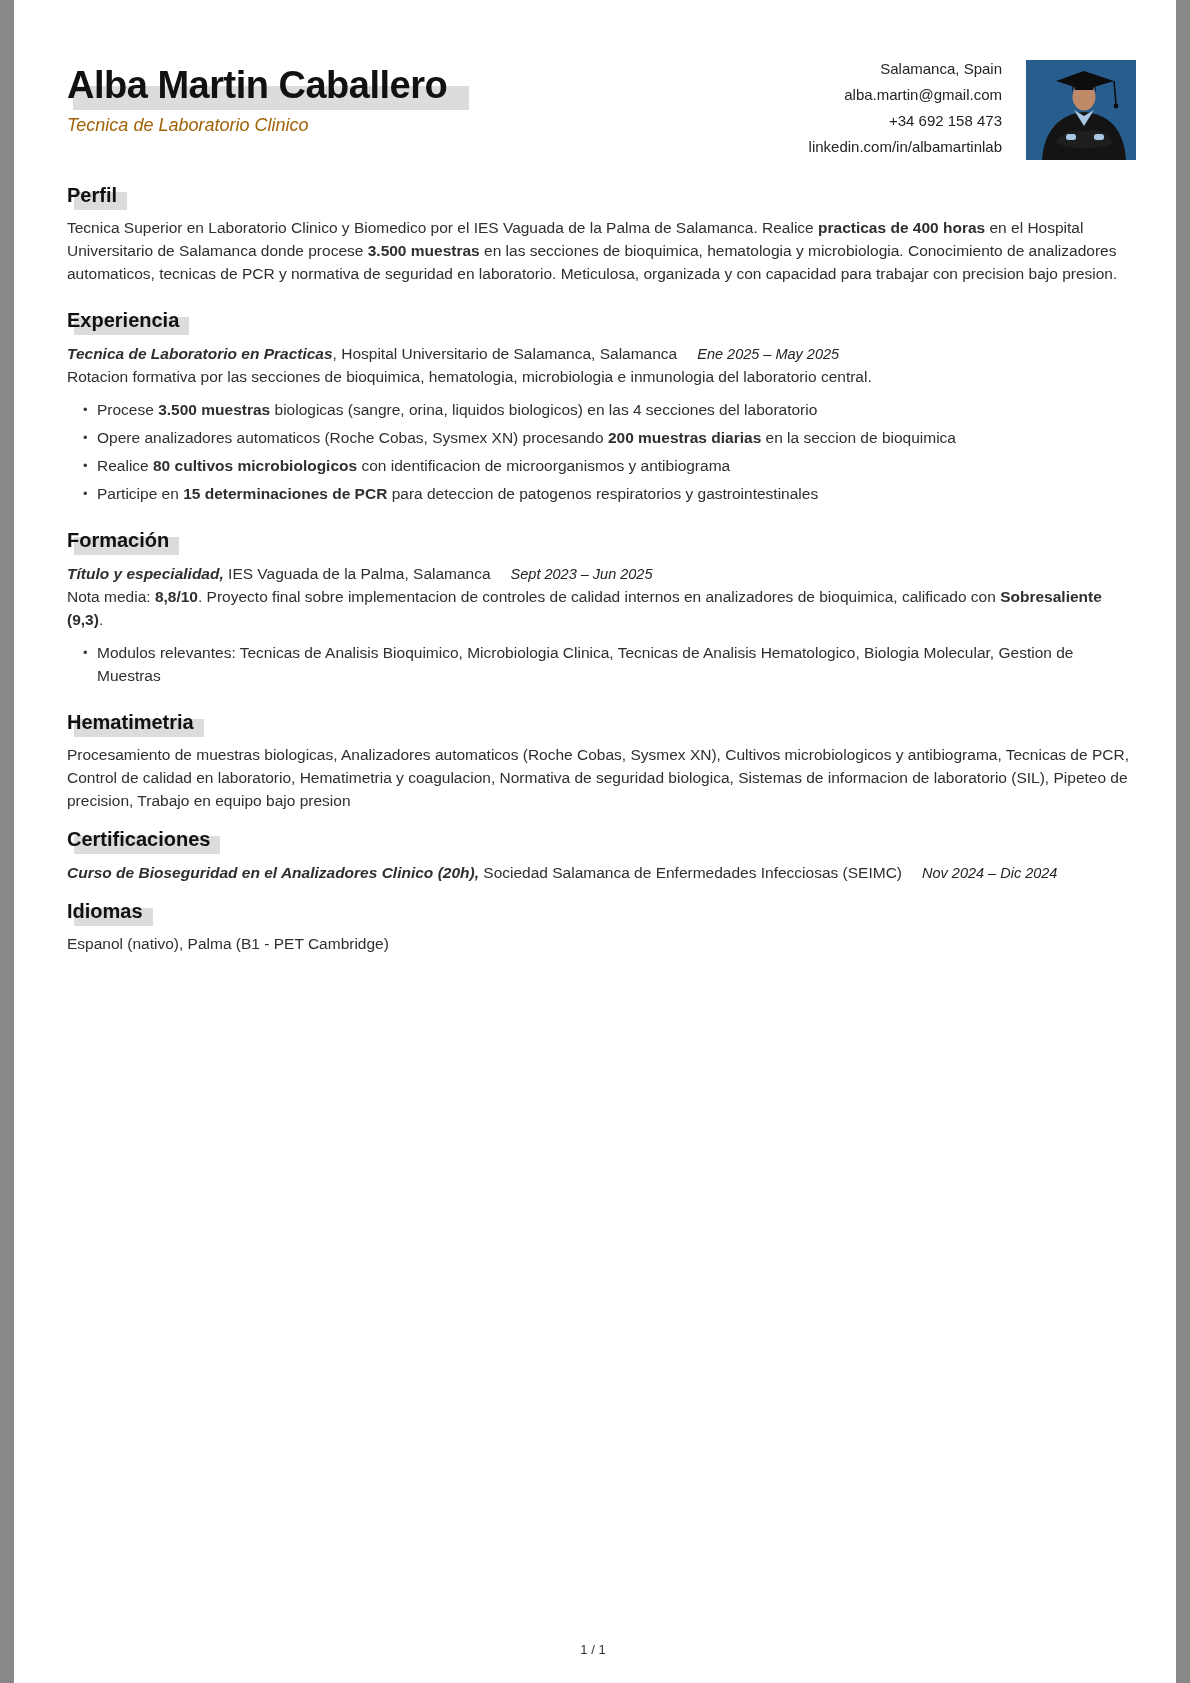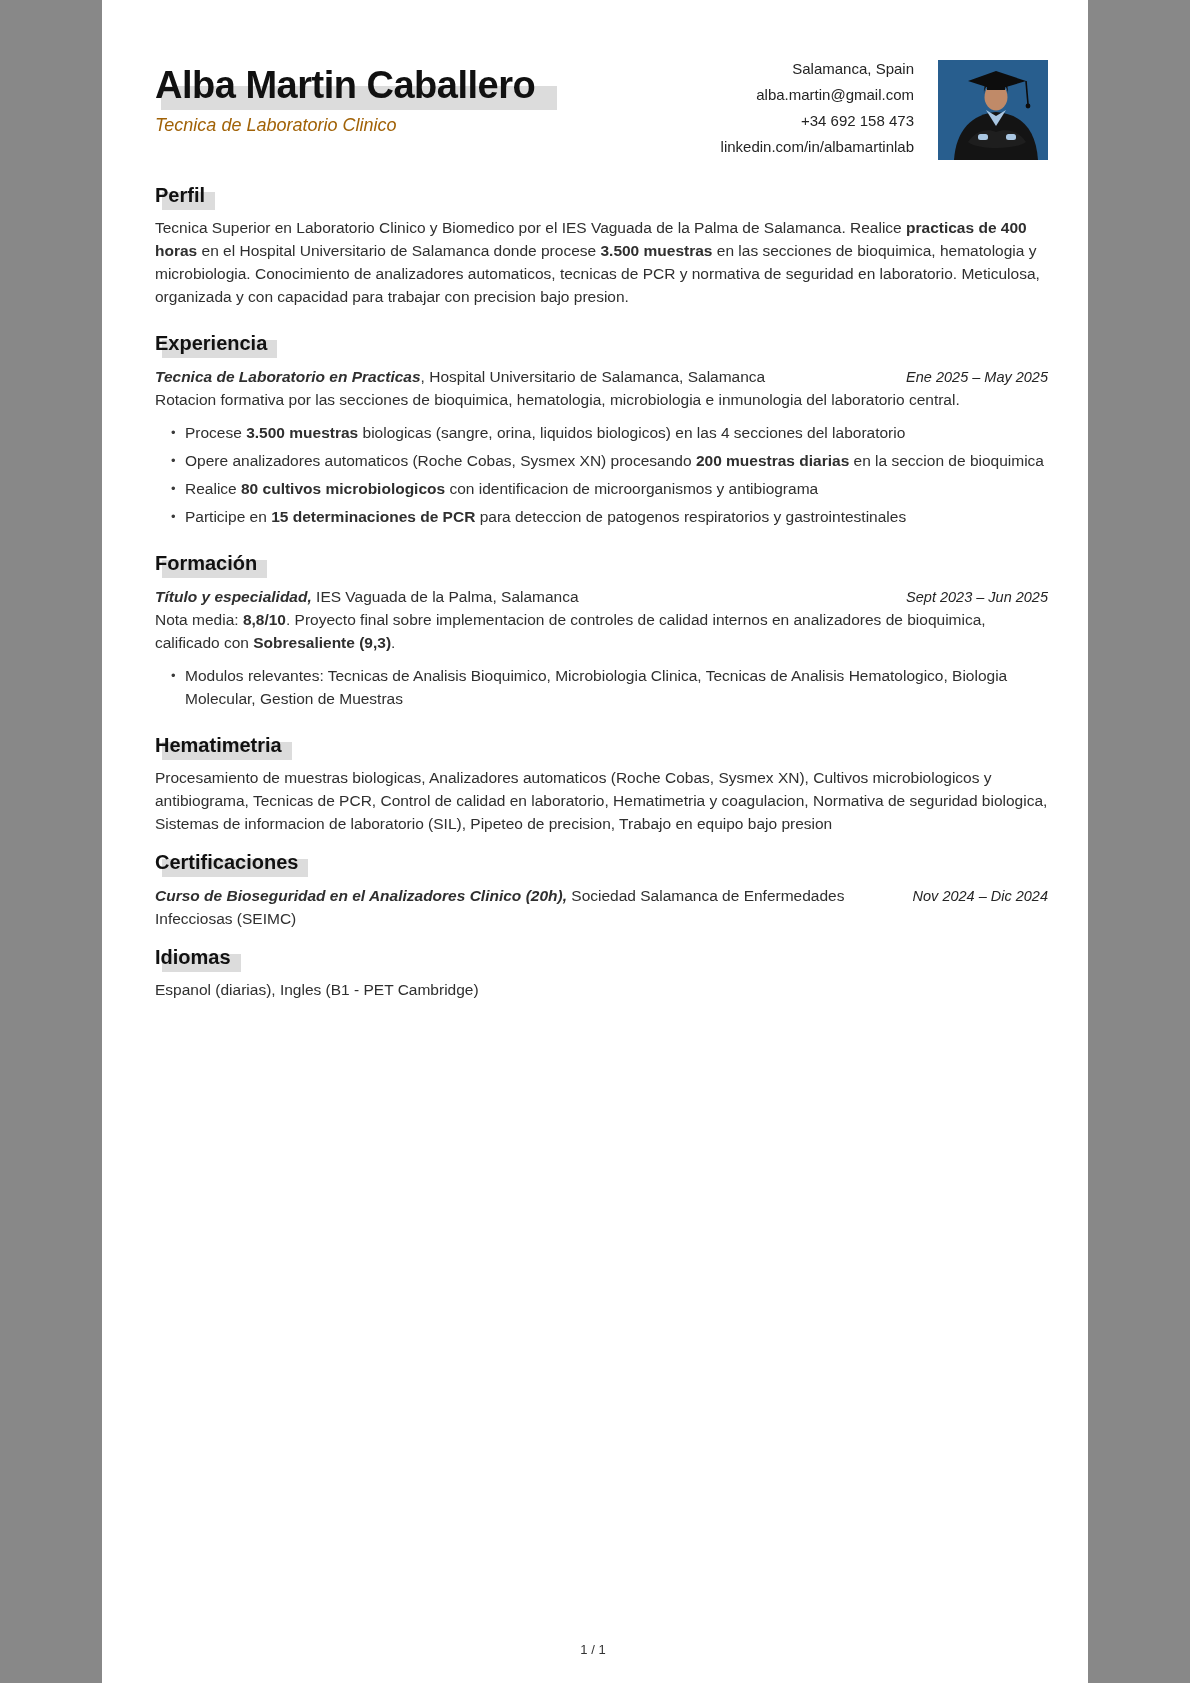--- a/index.html
+++ b/index.html
@@ -1,20 +1,20 @@
 <!DOCTYPE html>
 <html style="--highlight: #dcdcdc; --heading: #111111; --text: #2f2f2f; --photo_bg: #2b6394;"><head>
 <meta charset="utf-8">
 <style>
   * { margin:0; padding:0; box-sizing:border-box; }
   html,body { background:#888; }
   body { display:flex; justify-content:center; }
   .page {
     position:relative; z-index:0;
-    width:986px; height:1683px;
+    width:1162px; height:1683px;
     background:#ffffff;
     font-family:"Liberation Sans","DejaVu Sans",sans-serif;
     color:var(--text,#2f2f2f);
     padding:50px 40px 0 53px;
     overflow:hidden;
   }
   
   .header { display:flex; justify-content:space-between; align-items:flex-start; }
   .id-block { padding-top:14px; }
   .name {
@@ -37,21 +37,21 @@
     display:inline-block; position:relative; z-index:0;
     font-size:20px; font-weight:700; color:var(--heading,#111);
   }
   .sec-h::after {
     content:""; position:absolute; z-index:-1;
     left:7px; right:-10px; top:8px; bottom:-3px;
     background:var(--highlight,#dcdcdc);
   }
   .sec-body { margin-top:9px; font-size:15.5px; line-height:23px; }
   .entry { margin-top:10px; }
-  .entry-head { display:flex; justify-content:space-between; align-items:baseline; }
+  .entry-head { display:flex; align-items:baseline; }
   .entry-title { font-size:15.5px; line-height:23px; }
   .entry-date { font-size:14.5px; font-style:italic; white-space:nowrap; color:#242424; padding-left:20px; }
   .entry-desc { font-size:15.5px; line-height:23px; }
   .bullets { margin-top:10px; }
   .bullet { display:flex; margin:5px 0; font-size:15.5px; line-height:23px; }
   .bullet .marker { flex:0 0 auto; width:14px; margin-left:16px; font-size:13px; line-height:23px; color:#3a3a3a; }
   .bullet .btxt { flex:1 1 auto; }
   
   .footer { position:absolute; left:0; right:4px; bottom:26px; text-align:center; font-size:13px; color:#333; }
 </style>
@@ -157,20 +157,20 @@
     <div class="entry">
       <div class="entry-head">
         <span class="entry-title"><span style="font-weight: 700; font-style: italic;">Curso de Bioseguridad en el Analizadores Clinico (20h),</span><span> Sociedad Salamanca de Enfermedades Infecciosas (SEIMC)</span></span>
         <span class="entry-date">Nov 2024 – Dic 2024</span>
       </div>
     </div>
   </div>
 
   <div class="section" style="margin-top:16px;">
     <span class="sec-h">Idiomas</span>
-    <p class="sec-body"><span>Espanol (diarias), Ingles (B1 - PET Cambridge)</span></p>
+    <p class="sec-body"><span>Espanol (nativo), Palma (B1 - PET Cambridge)</span></p>
   </div>
 
   <div class="footer">
     <span>1 / 1</span>
   </div>
 
 </div>
 
 </body></html>

